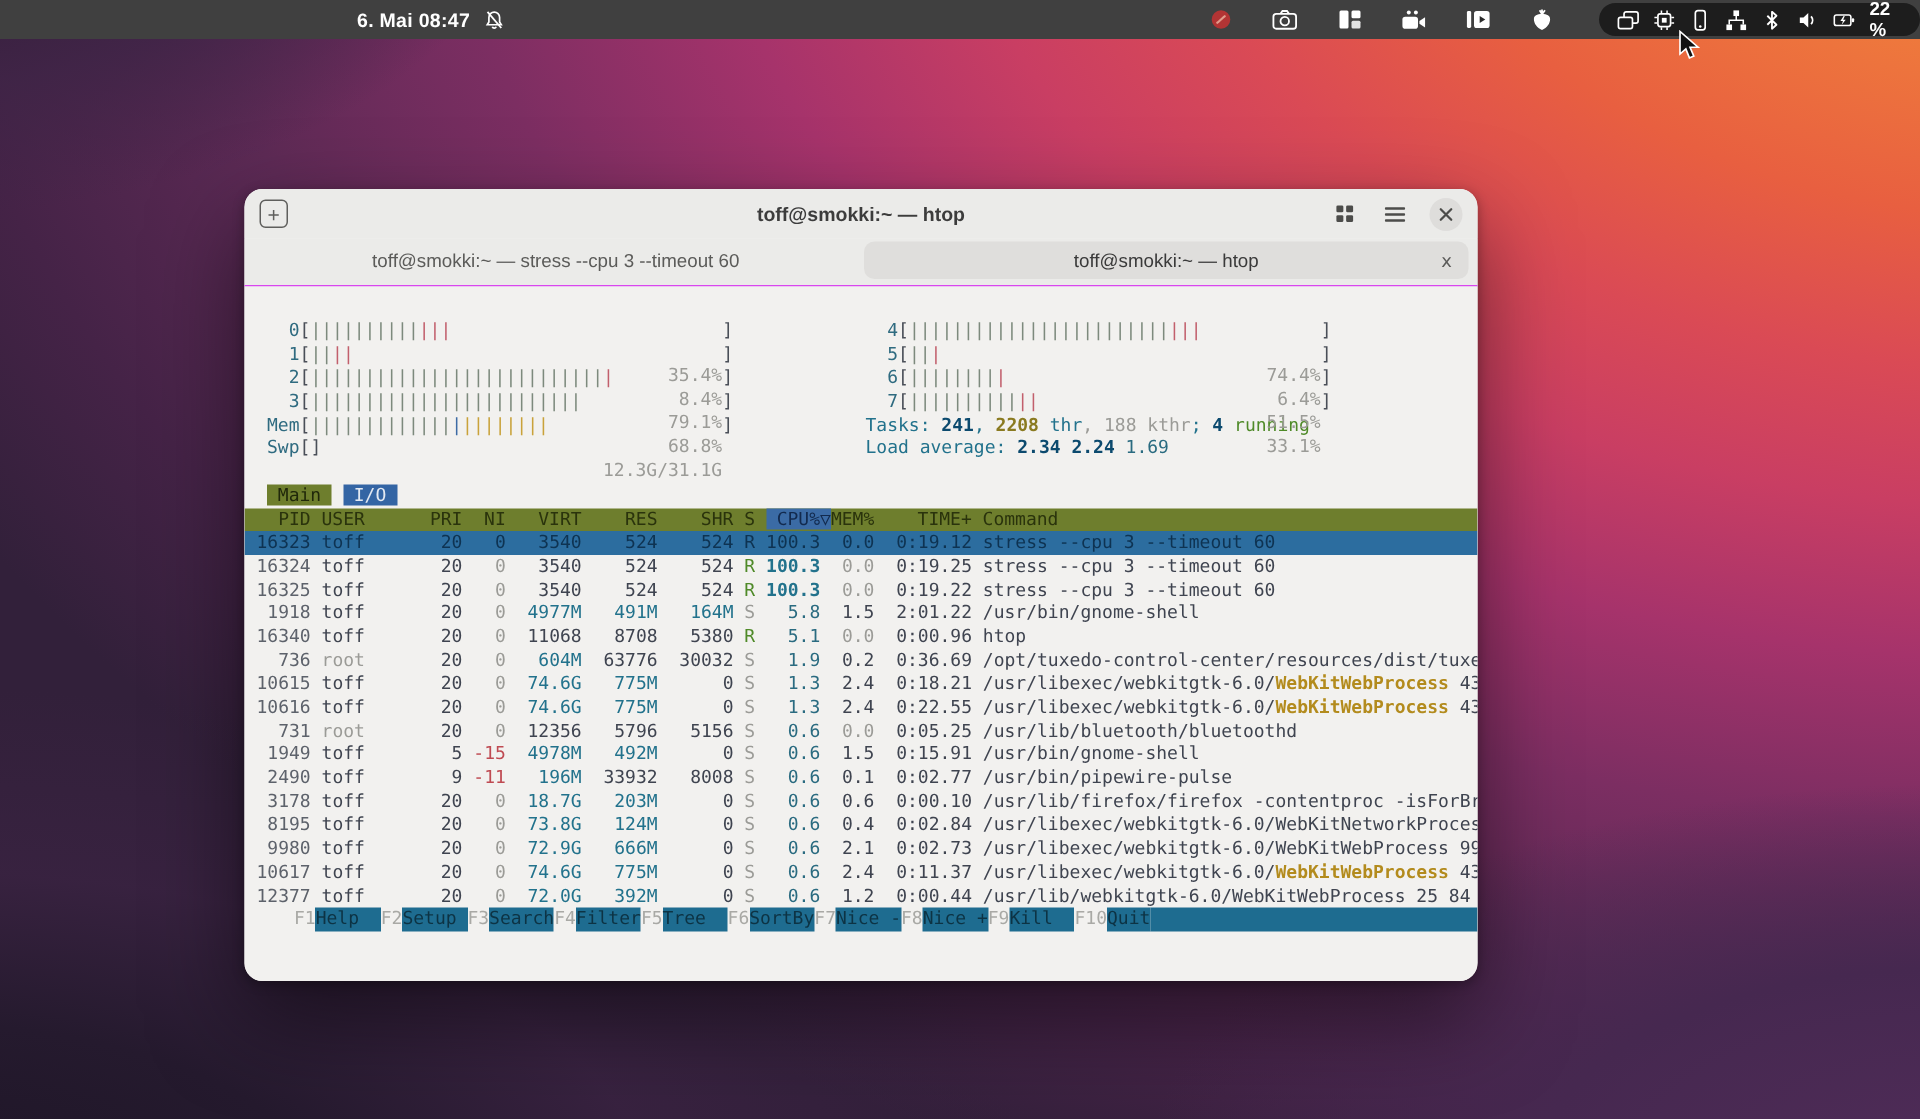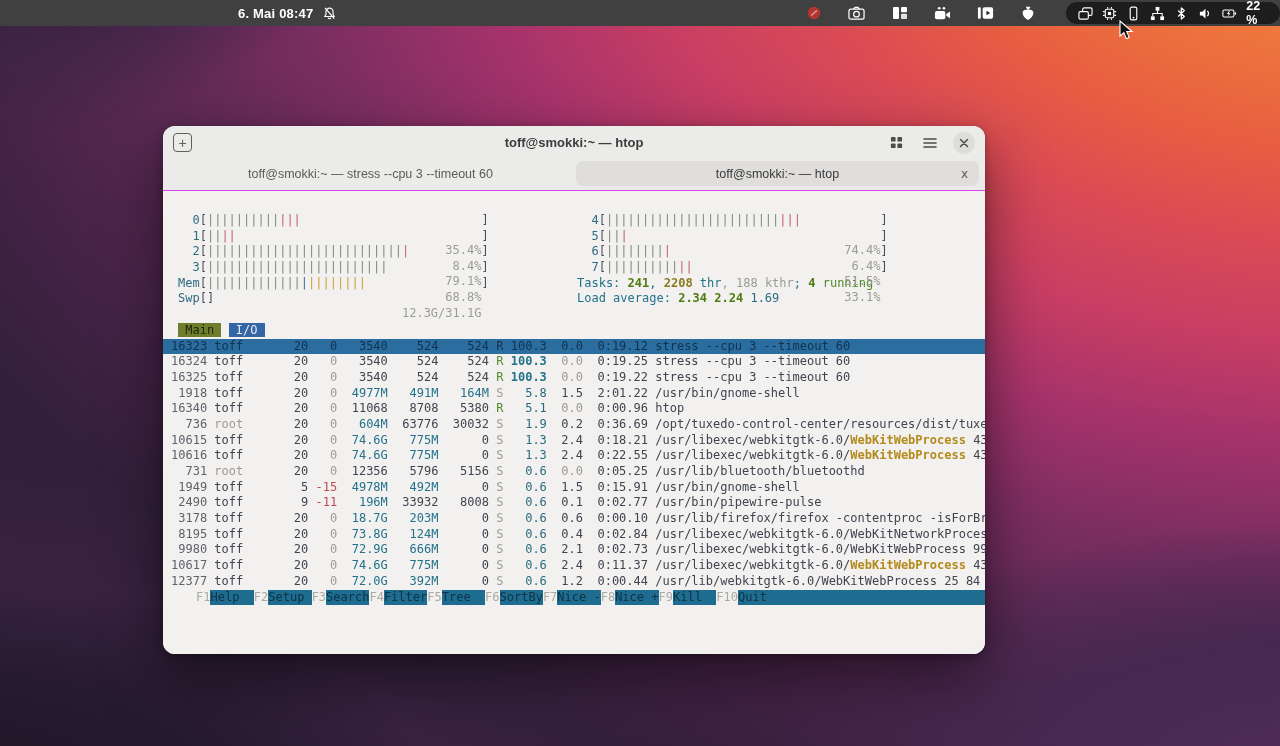--- a/index.html
+++ b/index.html
@@ -46,21 +46,21 @@
   .mcol-l { padding-left:15px; }
   .mcol-r { padding-left:3px; }
   .meter-inner { display:inline-block; width:38ch; position:relative; white-space:pre; vertical-align:top; }
   .meter-pct { position:absolute; right:0; top:0; color:#9b9b97;margin-top:30px; }
   .mlabel { color:#2f6b80; }
   .brk { color:#4a4f58; }
   .bar-g { color:#7d8a7d; } .bar-r { color:#c25f6c; } .bar-b { color:#3d6ba5; } .bar-y { color:#c9a23a; }
   .c-fg { color:#3f4450; } .c-pid { color:#5d626b; } .c-dim { color:#9b9b97; }
   .c-red { color:#bf4a52; } .c-teal { color:#22728c; } .c-teal2 { color:#2a6b80; }
   .c-green { color:#4f8a28; } .c-gold { color:#b38b1d; font-weight:bold; }
-  .c-b { font-weight:bold; } .c-bold { color:#4d7c0f; font-weight:bold; }
+  .c-b { font-weight:bold; } .c-bold { color:#0c4a6e; font-weight:bold; }
   .c-boldolive { color:#8a7a20; font-weight:bold; } .c-boldblue { color:#1b4a72; font-weight:bold; }
   .uptime-line { padding-left:125px; }
   .stabs { padding-left:15px; }
   .stab-main { background:#6e7e2d; color:#20280a; }
   .stab-io { background:#3465a4; color:#e3e9f2; }
   .phdr { background:#6e7e2d; color:#2a330c; padding-left:8px; }
   .phdr .sortcol { background:#3b6ba5; color:#122a4e; }
   .prow { padding-left:8px; }
   .prow.selected { background:#2c6d9f; }
   .prow.selected span { color:#0e3352 !important; font-weight:normal; }
@@ -226,20 +226,21 @@
           <div class="line"><span class="mlabel">  4</span><span class="brk">[</span><span class="meter-inner"><span class="bar-g">||||||||||||||||||||||||</span><span class="bar-r">|||</span><span>           </span><span class="meter-pct">74.4%</span></span><span class="brk">]</span></div>
           <div class="line"><span class="mlabel">  5</span><span class="brk">[</span><span class="meter-inner"><span class="bar-g">||</span><span class="bar-r">|</span><span>                                   </span><span class="meter-pct">6.4%</span></span><span class="brk">]</span></div>
           <div class="line"><span class="mlabel">  6</span><span class="brk">[</span><span class="meter-inner"><span class="bar-g">||||||||</span><span class="bar-r">|</span><span>                             </span><span class="meter-pct">51.5%</span></span><span class="brk">]</span></div>
           <div class="line"><span class="mlabel">  7</span><span class="brk">[</span><span class="meter-inner"><span class="bar-g">||||||||||</span><span class="bar-r">||</span><span>                          </span><span class="meter-pct">33.1%</span></span><span class="brk">]</span></div>
           <div class="line"><span class="c-teal">Tasks: </span><span class="c-bold">241</span><span class="c-teal">, </span><span class="c-boldolive">2208</span><span class="c-teal"> thr</span><span class="c-dim">, </span><span class="c-dim">188 kthr</span><span class="c-teal">; </span><span class="c-bold">4</span><span class="c-green"> running</span></div>
           <div class="line"><span class="c-teal">Load average: </span><span class="c-bold">2.34 </span><span class="c-bold">2.24 </span><span class="c-teal2">1.69</span></div>
         </div>
       </div>
       <div class="line"></div>
       <div class="line stabs"><span class="stab-main"> Main </span><span> </span><span class="stab-io"> I/O </span></div>
+      <div class="line phdr"><span>  PID USER      PRI  NI   VIRT    RES    SHR S </span><span class="sortcol"> CPU%▽</span><span>MEM%    TIME+ Command</span></div>
       <div class="prow line selected"><span class="c-pid">16323</span><span> </span><span class="c-fg">toff     </span><span class="c-fg">  20</span><span> </span><span class="c-dim">  0</span><span> </span><span class="c-fg">  3540</span><span> </span><span class="c-fg">   524</span><span> </span><span class="c-fg">   524</span><span> </span><span class="c-green">R</span><span> </span><span class="c-teal c-b">100.3</span><span> </span><span class="c-dim"> 0.0</span><span> </span><span class="c-fg"> 0:19.12</span><span> </span><span class="c-fg">stress --cpu 3 --timeout 60</span></div>
       <div class="prow line"><span class="c-pid">16324</span><span> </span><span class="c-fg">toff     </span><span class="c-fg">  20</span><span> </span><span class="c-dim">  0</span><span> </span><span class="c-fg">  3540</span><span> </span><span class="c-fg">   524</span><span> </span><span class="c-fg">   524</span><span> </span><span class="c-green">R</span><span> </span><span class="c-teal c-b">100.3</span><span> </span><span class="c-dim"> 0.0</span><span> </span><span class="c-fg"> 0:19.25</span><span> </span><span class="c-fg">stress --cpu 3 --timeout 60</span></div>
       <div class="prow line"><span class="c-pid">16325</span><span> </span><span class="c-fg">toff     </span><span class="c-fg">  20</span><span> </span><span class="c-dim">  0</span><span> </span><span class="c-fg">  3540</span><span> </span><span class="c-fg">   524</span><span> </span><span class="c-fg">   524</span><span> </span><span class="c-green">R</span><span> </span><span class="c-teal c-b">100.3</span><span> </span><span class="c-dim"> 0.0</span><span> </span><span class="c-fg"> 0:19.22</span><span> </span><span class="c-fg">stress --cpu 3 --timeout 60</span></div>
       <div class="prow line"><span class="c-pid"> 1918</span><span> </span><span class="c-fg">toff     </span><span class="c-fg">  20</span><span> </span><span class="c-dim">  0</span><span> </span><span class="c-teal"> 4977M</span><span> </span><span class="c-teal">  491M</span><span> </span><span class="c-teal">  164M</span><span> </span><span class="c-dim">S</span><span> </span><span class="c-teal2">  5.8</span><span> </span><span class="c-fg"> 1.5</span><span> </span><span class="c-fg"> 2:01.22</span><span> </span><span class="c-fg">/usr/bin/gnome-shell</span></div>
       <div class="prow line"><span class="c-pid">16340</span><span> </span><span class="c-fg">toff     </span><span class="c-fg">  20</span><span> </span><span class="c-dim">  0</span><span> </span><span class="c-fg"> 11068</span><span> </span><span class="c-fg">  8708</span><span> </span><span class="c-fg">  5380</span><span> </span><span class="c-green">R</span><span> </span><span class="c-teal2">  5.1</span><span> </span><span class="c-dim"> 0.0</span><span> </span><span class="c-fg"> 0:00.96</span><span> </span><span class="c-fg">htop</span></div>
       <div class="prow line"><span class="c-pid">  736</span><span> </span><span class="c-dim">root     </span><span class="c-fg">  20</span><span> </span><span class="c-dim">  0</span><span> </span><span class="c-teal">  604M</span><span> </span><span class="c-fg"> 63776</span><span> </span><span class="c-fg"> 30032</span><span> </span><span class="c-dim">S</span><span> </span><span class="c-teal2">  1.9</span><span> </span><span class="c-fg"> 0.2</span><span> </span><span class="c-fg"> 0:36.69</span><span> </span><span class="c-fg">/opt/tuxedo-control-center/resources/dist/tuxed</span></div>
       <div class="prow line"><span class="c-pid">10615</span><span> </span><span class="c-fg">toff     </span><span class="c-fg">  20</span><span> </span><span class="c-dim">  0</span><span> </span><span class="c-teal"> 74.6G</span><span> </span><span class="c-teal">  775M</span><span> </span><span class="c-fg">     0</span><span> </span><span class="c-dim">S</span><span> </span><span class="c-teal2">  1.3</span><span> </span><span class="c-fg"> 2.4</span><span> </span><span class="c-fg"> 0:18.21</span><span> </span><span class="c-fg">/usr/libexec/webkitgtk-6.0/</span><span class="c-gold">WebKitWebProcess</span><span class="c-fg"> 43</span></div>
       <div class="prow line"><span class="c-pid">10616</span><span> </span><span class="c-fg">toff     </span><span class="c-fg">  20</span><span> </span><span class="c-dim">  0</span><span> </span><span class="c-teal"> 74.6G</span><span> </span><span class="c-teal">  775M</span><span> </span><span class="c-fg">     0</span><span> </span><span class="c-dim">S</span><span> </span><span class="c-teal2">  1.3</span><span> </span><span class="c-fg"> 2.4</span><span> </span><span class="c-fg"> 0:22.55</span><span> </span><span class="c-fg">/usr/libexec/webkitgtk-6.0/</span><span class="c-gold">WebKitWebProcess</span><span class="c-fg"> 43</span></div>
       <div class="prow line"><span class="c-pid">  731</span><span> </span><span class="c-dim">root     </span><span class="c-fg">  20</span><span> </span><span class="c-dim">  0</span><span> </span><span class="c-fg"> 12356</span><span> </span><span class="c-fg">  5796</span><span> </span><span class="c-fg">  5156</span><span> </span><span class="c-dim">S</span><span> </span><span class="c-teal2">  0.6</span><span> </span><span class="c-dim"> 0.0</span><span> </span><span class="c-fg"> 0:05.25</span><span> </span><span class="c-fg">/usr/lib/bluetooth/bluetoothd</span></div>
       <div class="prow line"><span class="c-pid"> 1949</span><span> </span><span class="c-fg">toff     </span><span class="c-fg">   5</span><span> </span><span class="c-red">-15</span><span> </span><span class="c-teal"> 4978M</span><span> </span><span class="c-teal">  492M</span><span> </span><span class="c-fg">     0</span><span> </span><span class="c-dim">S</span><span> </span><span class="c-teal2">  0.6</span><span> </span><span class="c-fg"> 1.5</span><span> </span><span class="c-fg"> 0:15.91</span><span> </span><span class="c-fg">/usr/bin/gnome-shell</span></div>

